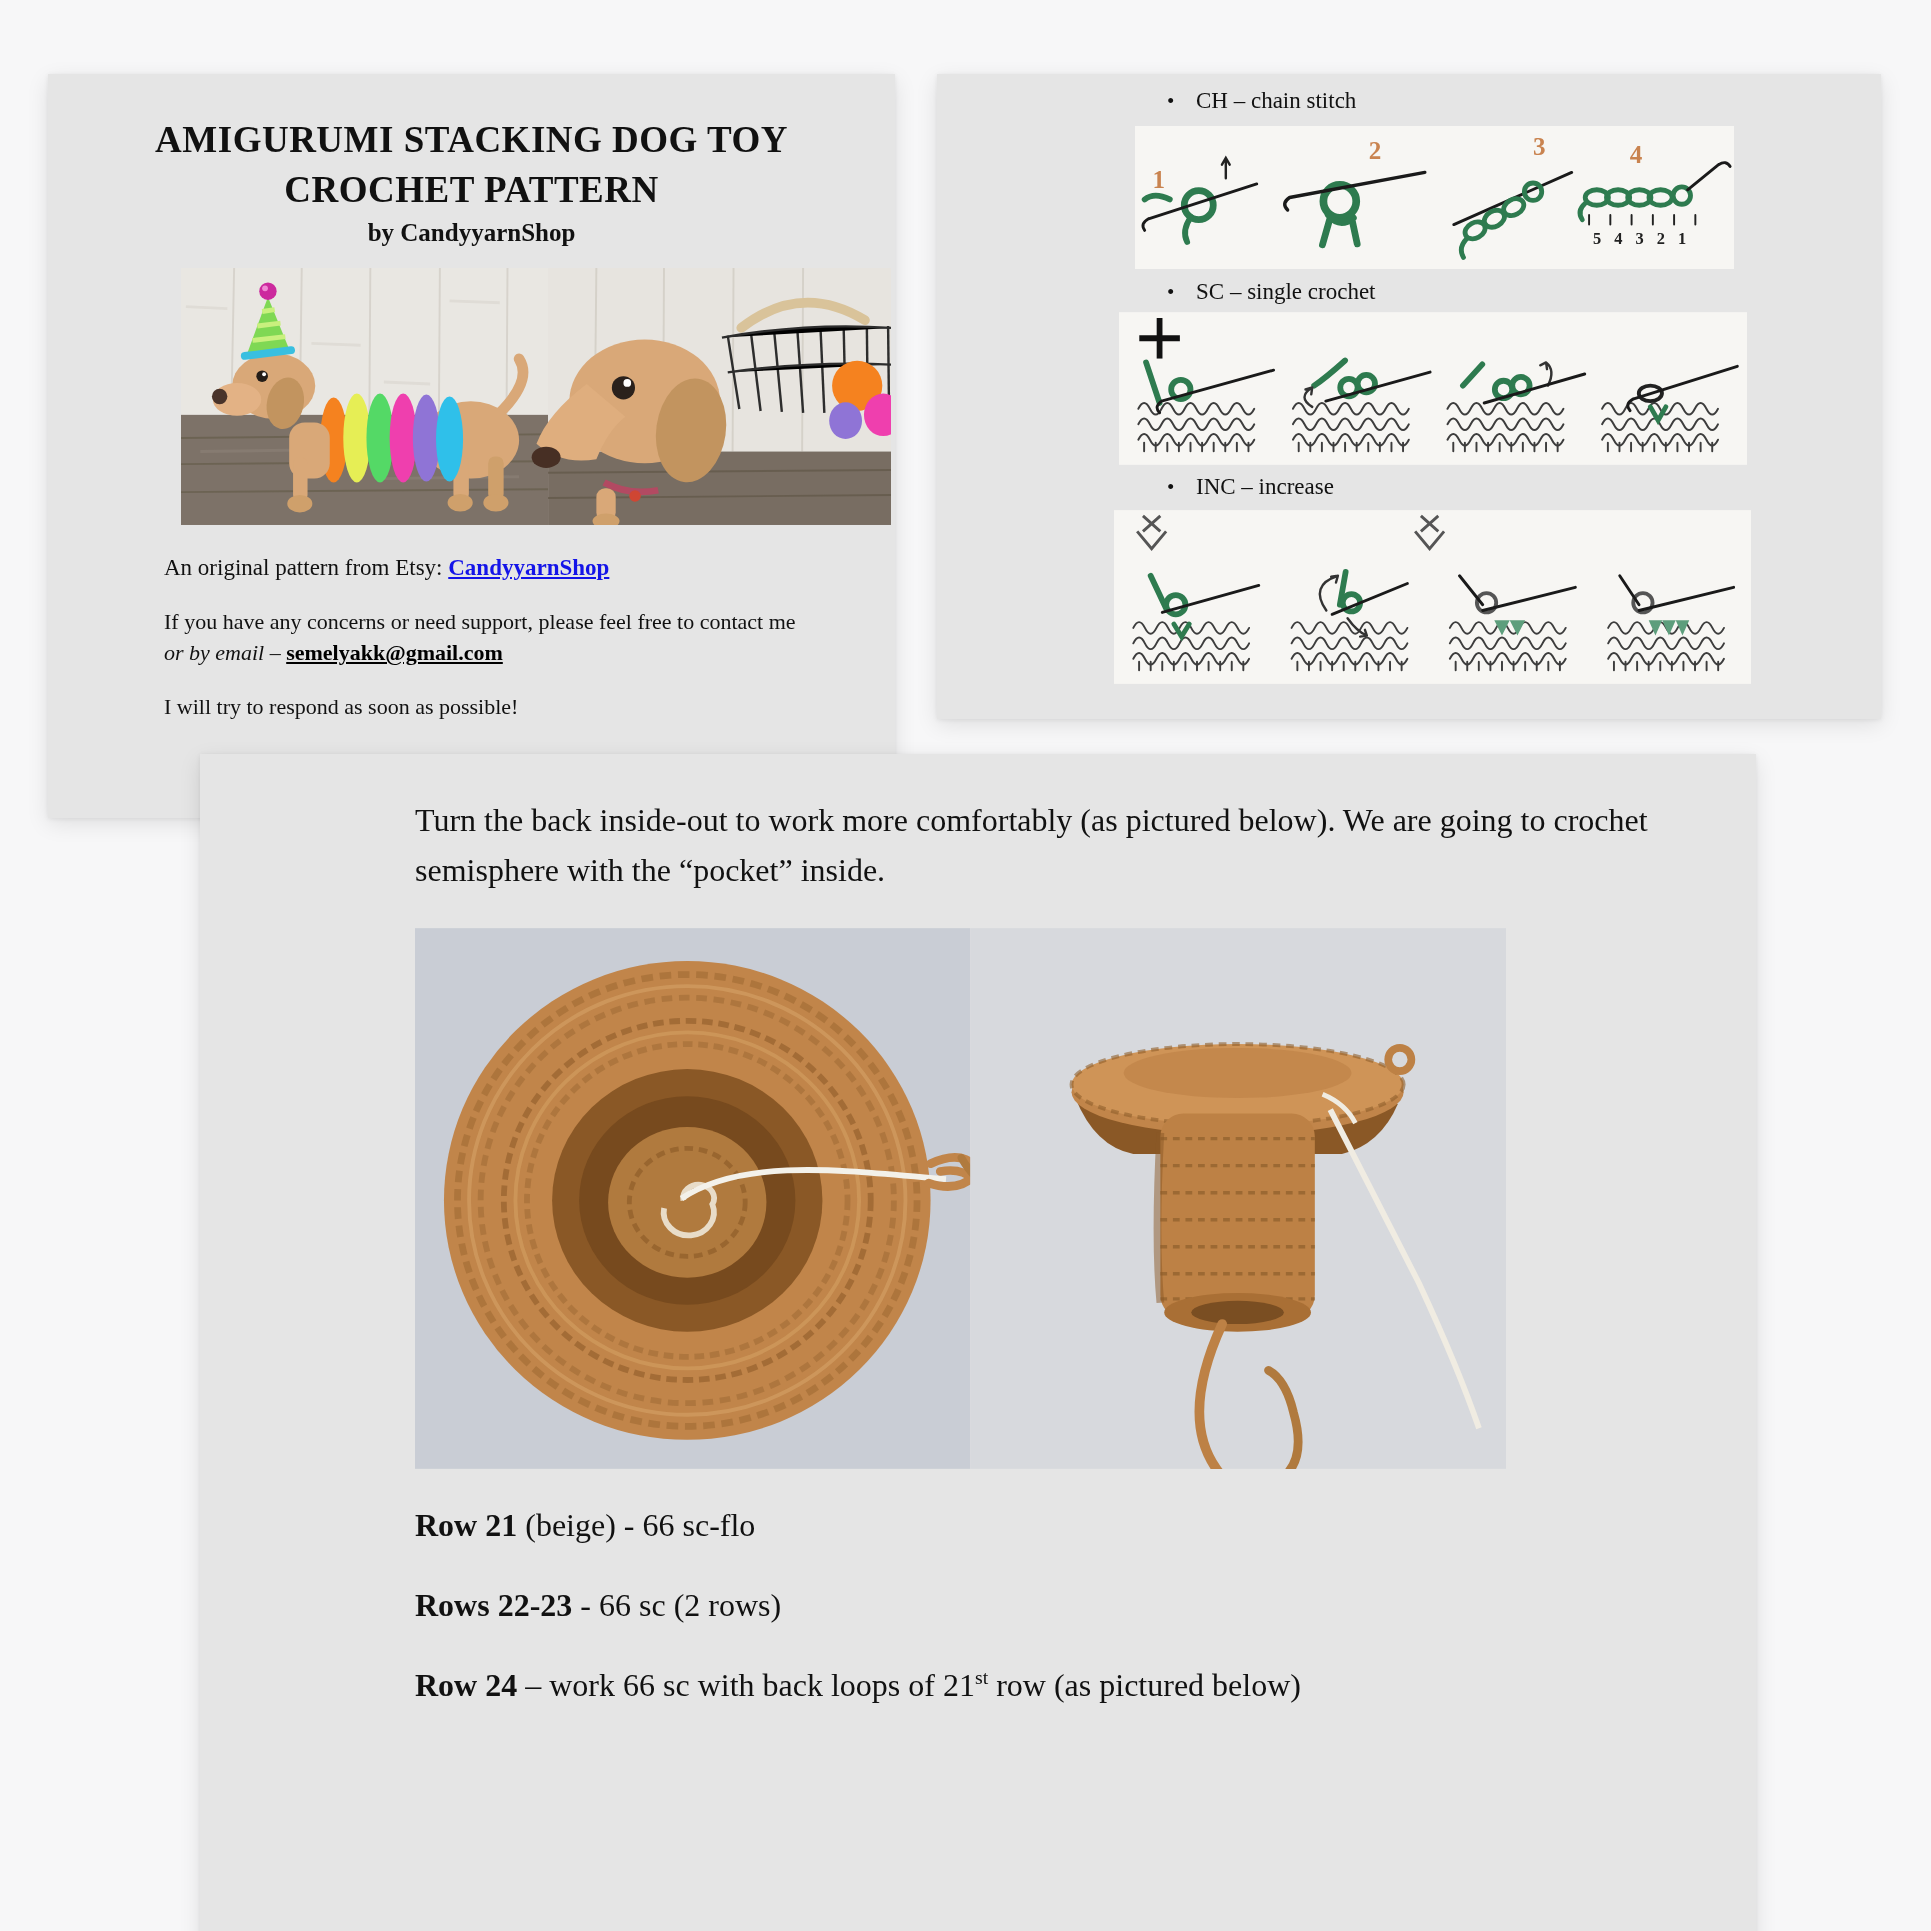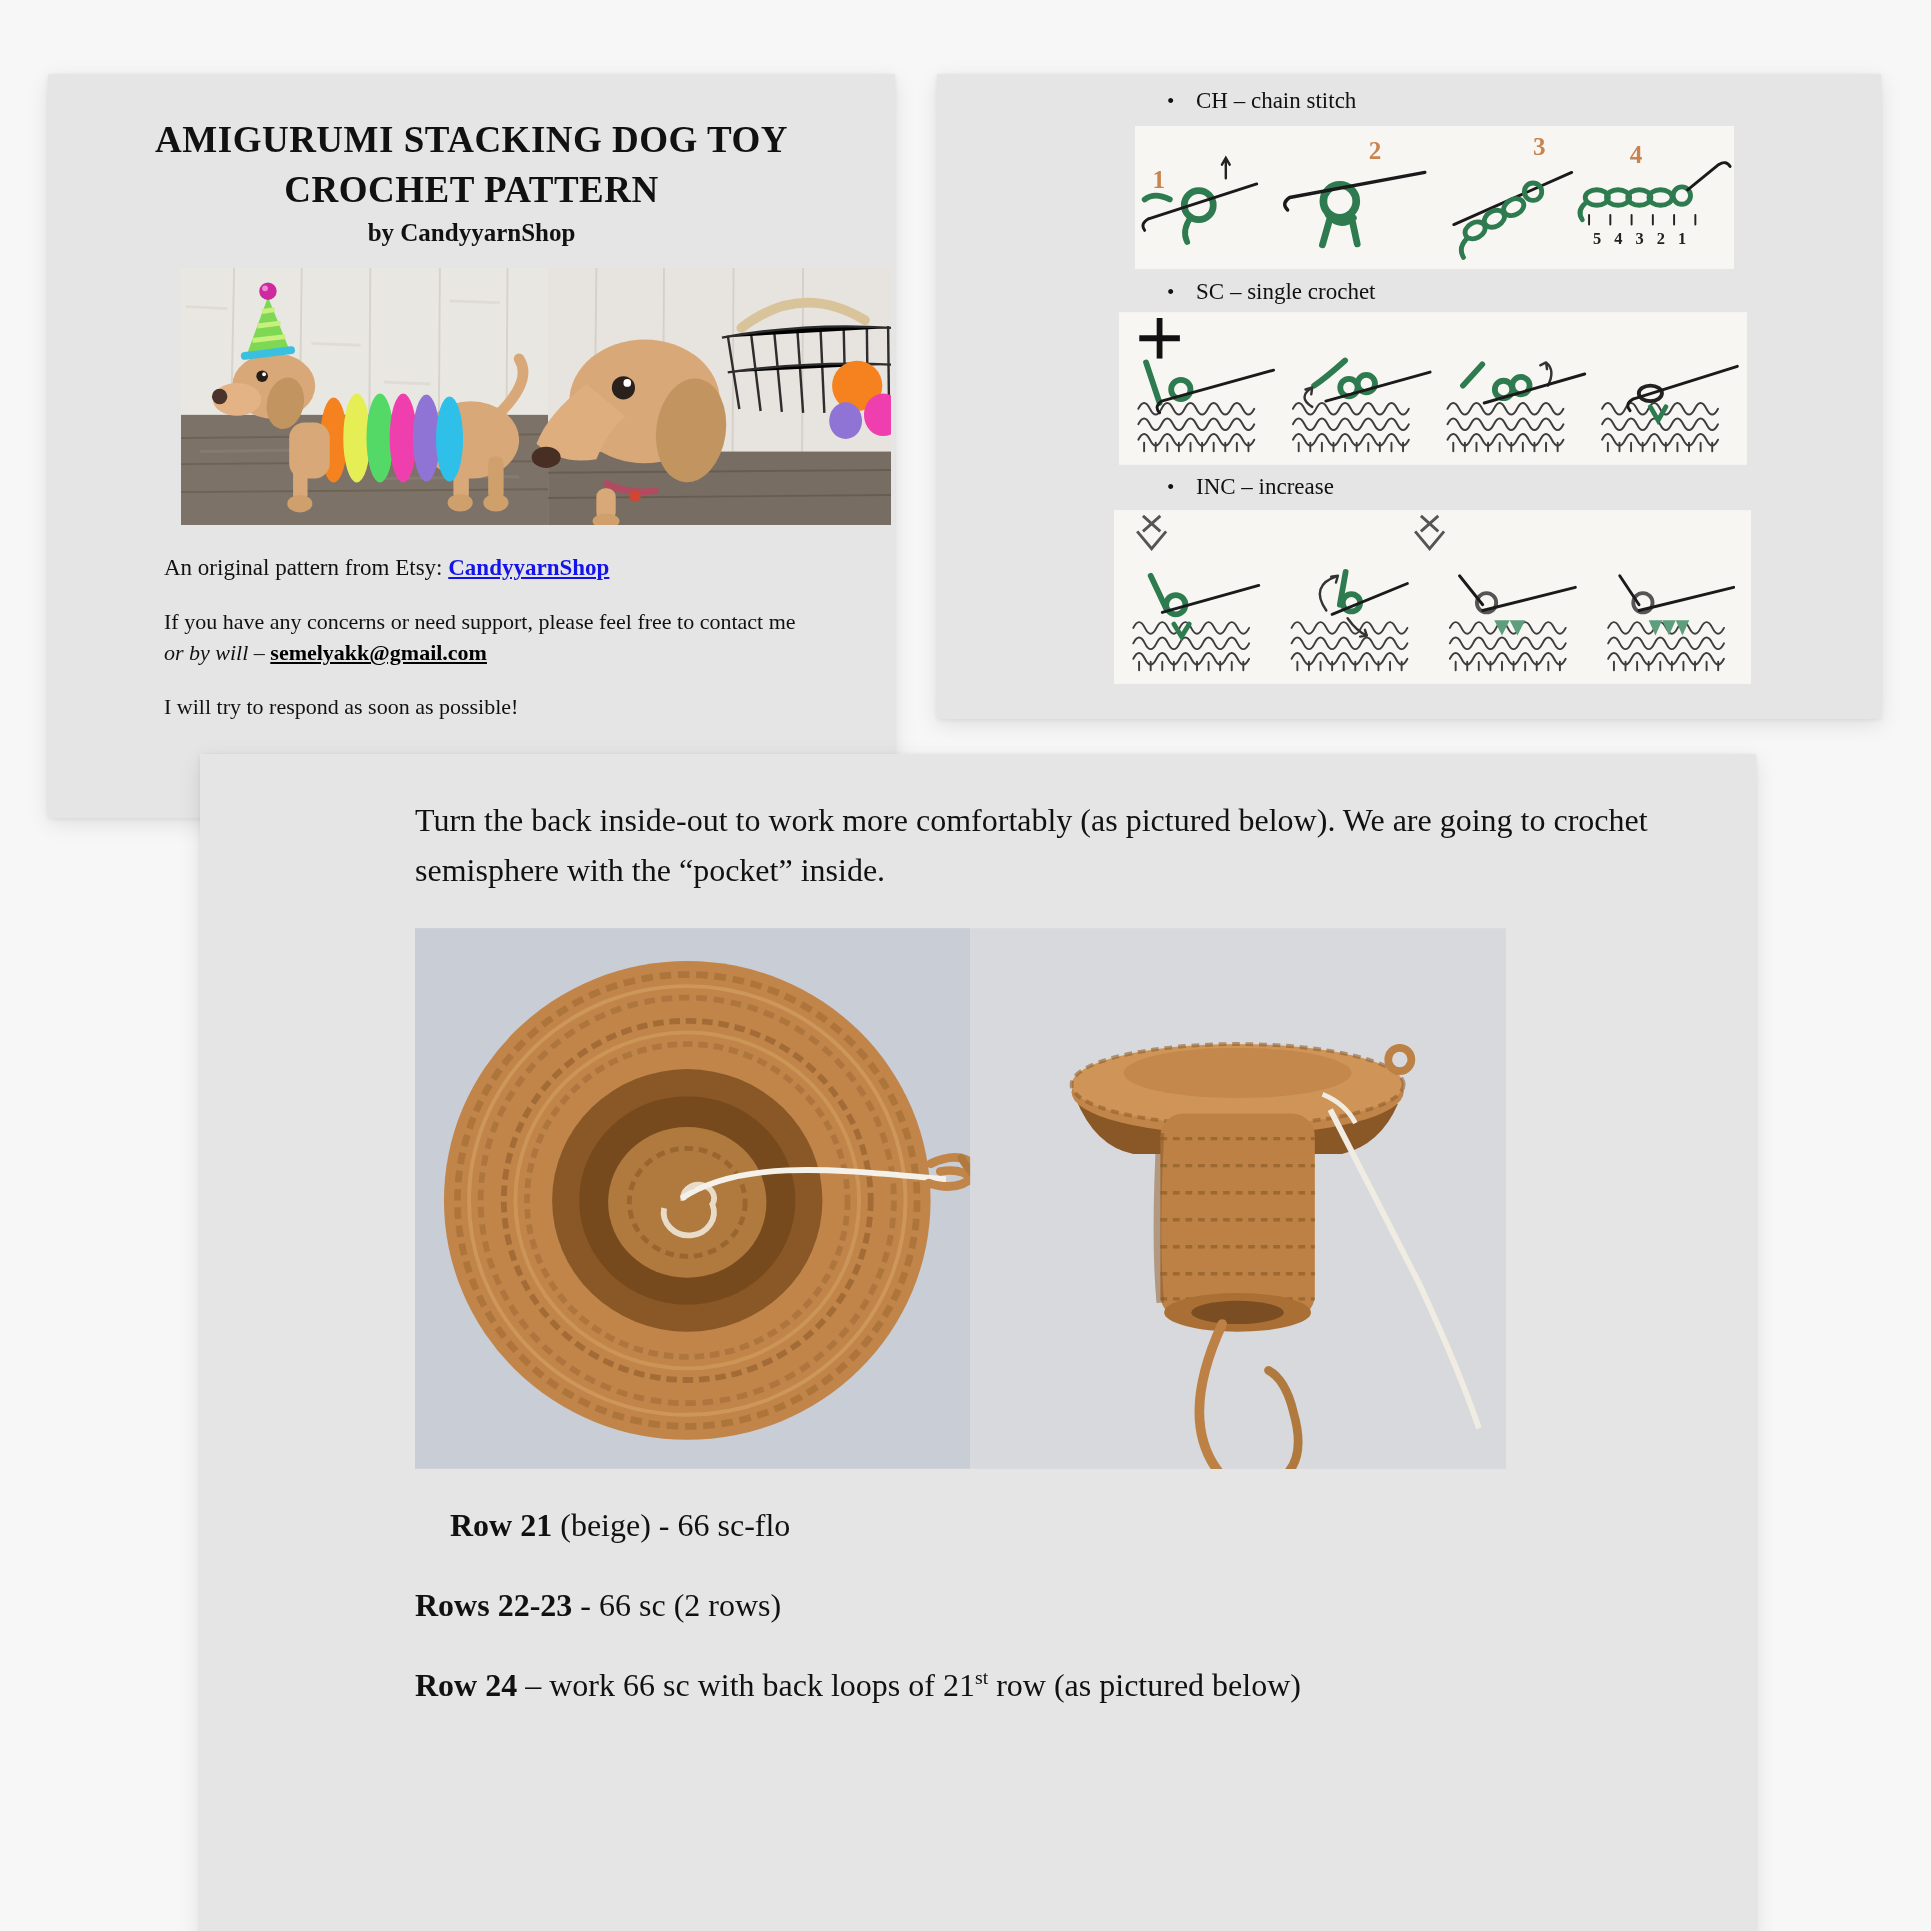--- a/index.html
+++ b/index.html
@@ -34,21 +34,21 @@
   .strip{position:absolute;}
   #strip-ch{left:198px;top:52px;}
   #strip-sc{left:182px;top:238px;}
   #strip-inc{left:177px;top:436px;}
   
   #card3{left:200px;top:754px;width:1556px;height:1432px;}
   .p3-para{margin:42px 0 0 215px;width:1236px;font-size:32px;line-height:1.55;}
   .p3-photo{display:block;margin:33px 0 0 215px;}
   .p3-rows{margin-left:215px;font-size:32px;}
   .p3-row{margin-top:42px;}
-  .p3-row:first-child{margin-top:37px;margin-left:35px;}
+  .p3-row:first-child{margin-top:37px;}
   .p3-row b{font-weight:bold;}
   sup{font-size:.62em;}
 </style>
 </head>
 <body>
 
 <svg width="0" height="0" style="position:absolute" aria-hidden="true">
   <defs>
     <path id="bumprow" d="M0,0 q6,-12 12,0 t12,0 t12,0 t12,0 t12,0 t12,0 t12,0 t12,0 t12,0 t12,0" fill="none"></path>
     <g id="fabric" fill="none" stroke="#3d3d3d" stroke-width="2">
@@ -171,21 +171,21 @@
       <path d="M438,222 q26,14 56,8" stroke="#b24a62" stroke-width="7" fill="none"></path>
       <circle cx="470" cy="236" r="6" fill="#cf4633"></circle>
       <rect x="430" y="228" width="20" height="34" rx="9" fill="#d9a878"></rect>
       <ellipse cx="440" cy="262" rx="14" ry="8" fill="#cfa06b"></ellipse>
     </g>
   </svg>
 
   <div class="p1-text">
     <div class="p1-origin"><span>An original pattern from Etsy: </span><span class="link">CandyyarnShop</span></div>
     <div>If you have any concerns or need support, please feel free to contact me</div>
-    <div><span class="it">or by will – </span><span class="email">semelyakk@gmail.com</span></div>
+    <div><span class="it">or by email – </span><span class="email">semelyakk@gmail.com</span></div>
     <div class="p1-closing">I will try to respond as soon as possible!</div>
   </div>
 </div>
 
 <div class="card" id="card2">
   <div class="term" id="term-ch"><span class="bullet">•</span><span>CH – chain stitch</span></div>
 
   <svg class="strip" id="strip-ch" width="599" height="143" viewBox="0 0 620 148">
     <rect width="620" height="148" fill="#f7f6f3"></rect>
     <g fill="none" stroke-linecap="round">

